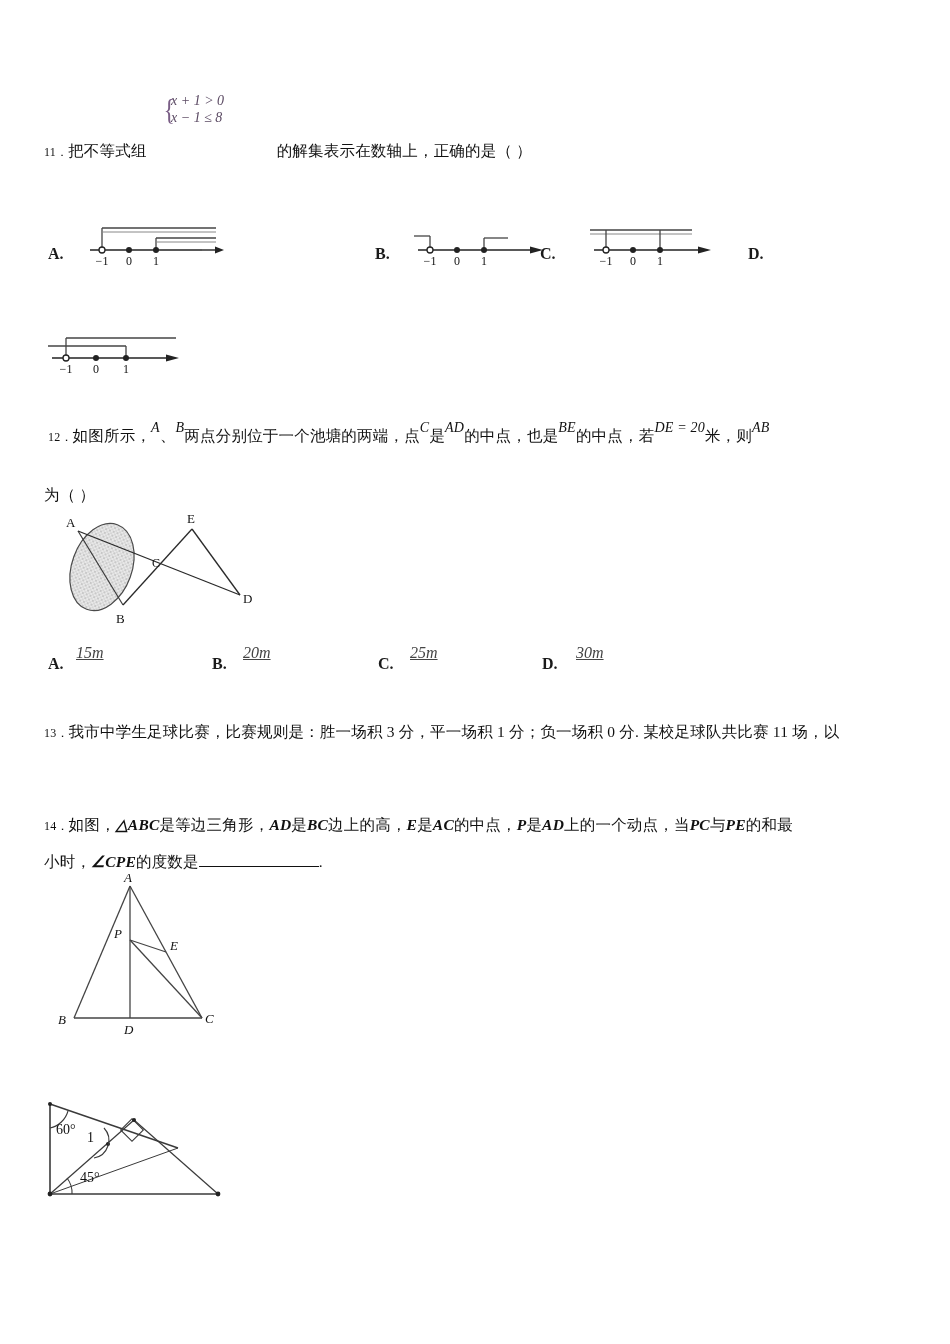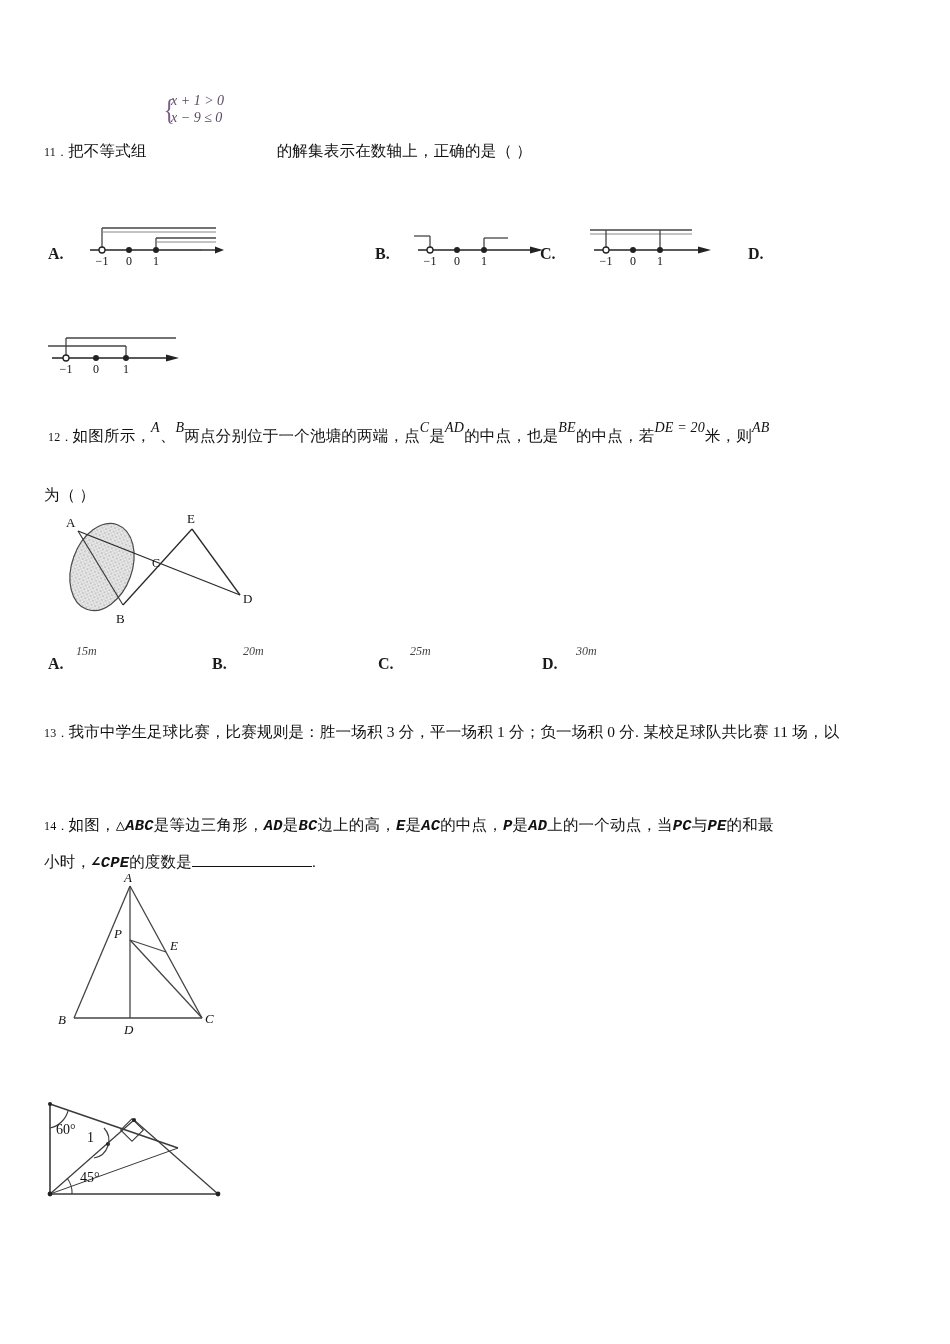--- a/index.html
+++ b/index.html
@@ -26,41 +26,42 @@
 
   
   .qtext {
     font-size: 15.5px;
     line-height: 34px;
     letter-spacing: 0.2px;
     color: #111;
   }
   .qnum { font-size: 12px; }
   .math-i {
-    font-family: Liberation Mono, monospace;
+    font-family: Liberation Serif, serif;
     font-style: italic;
     color: #111;
   }
   .sup-block {
     display: inline-block;
     vertical-align: super;
     font-size: 14px;
     font-style: italic;
     line-height: 1;
     position: relative;
     top: -3px;
   }
   .opt-label {
     font-weight: bold;
     font-size: 16px;
     font-family: "Liberation Serif", "DejaVu Serif", serif;
   }
   .opt-val {
-    font-size: 12px;
+    font-size: 16px;
     font-style: italic;
+    text-decoration: underline;
   }
   .section-head {
     font-size: 15.5px;
     font-weight: normal;
     letter-spacing: 0.2px;
   }
   .blank-line {
     display: inline-block;
     border-bottom: 1.3px solid #111;
     vertical-align: baseline;
@@ -93,21 +94,21 @@
 </head>
 <body>
 
 <div class="page">
 
   <div class="abs" style="left:44px; top:92px; width:880px;">
 
     <div class="abs" style="left:118px; top:0px;">
       <div class="brace-wrap brace-sys">
         <div>x + 1 &gt; 0</div>
-        <div>x − 9 ≤ 0</div>
+        <div>x − 1 ≤ 8</div>
       </div>
     </div>
 
     <div class="abs qtext" style="left:0px; top:42px; white-space:nowrap;">
       <span class="qnum">11．</span><span>把不等式组</span><span style="display:inline-block; width:130px;"></span><span>的解集表示在数轴上，正确的是（  ）</span>
     </div>
   </div>
 
   <div class="abs" style="left:48px; top:245px;">
     <span class="opt-label">A.</span>

